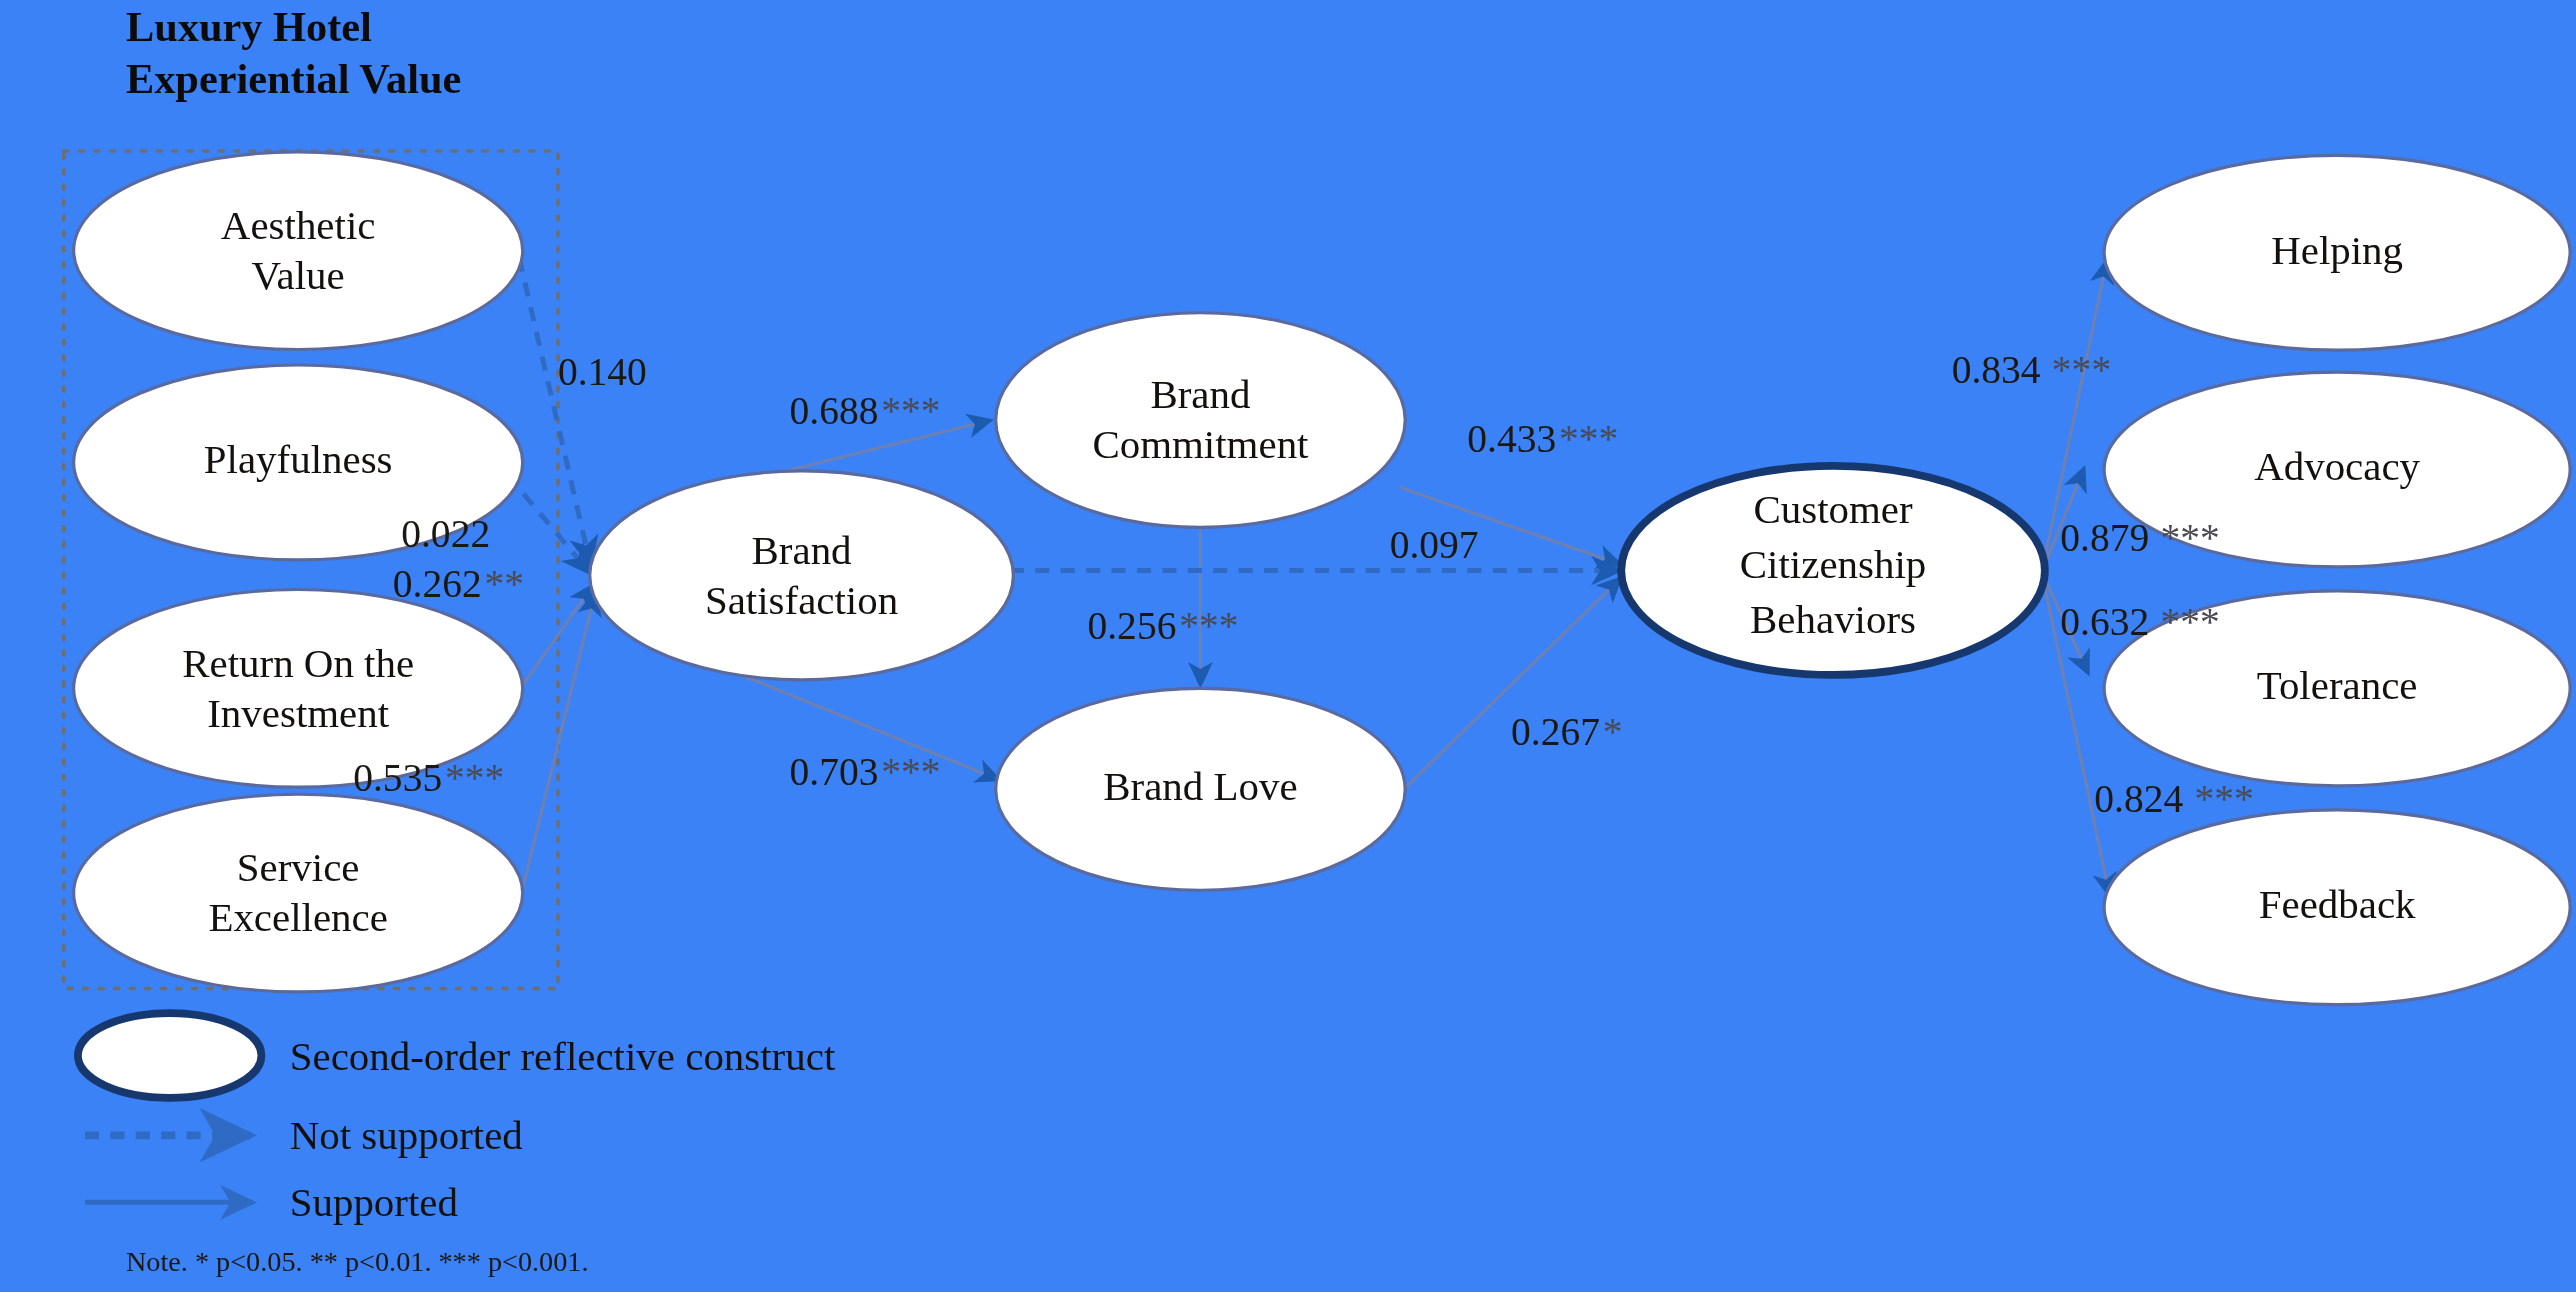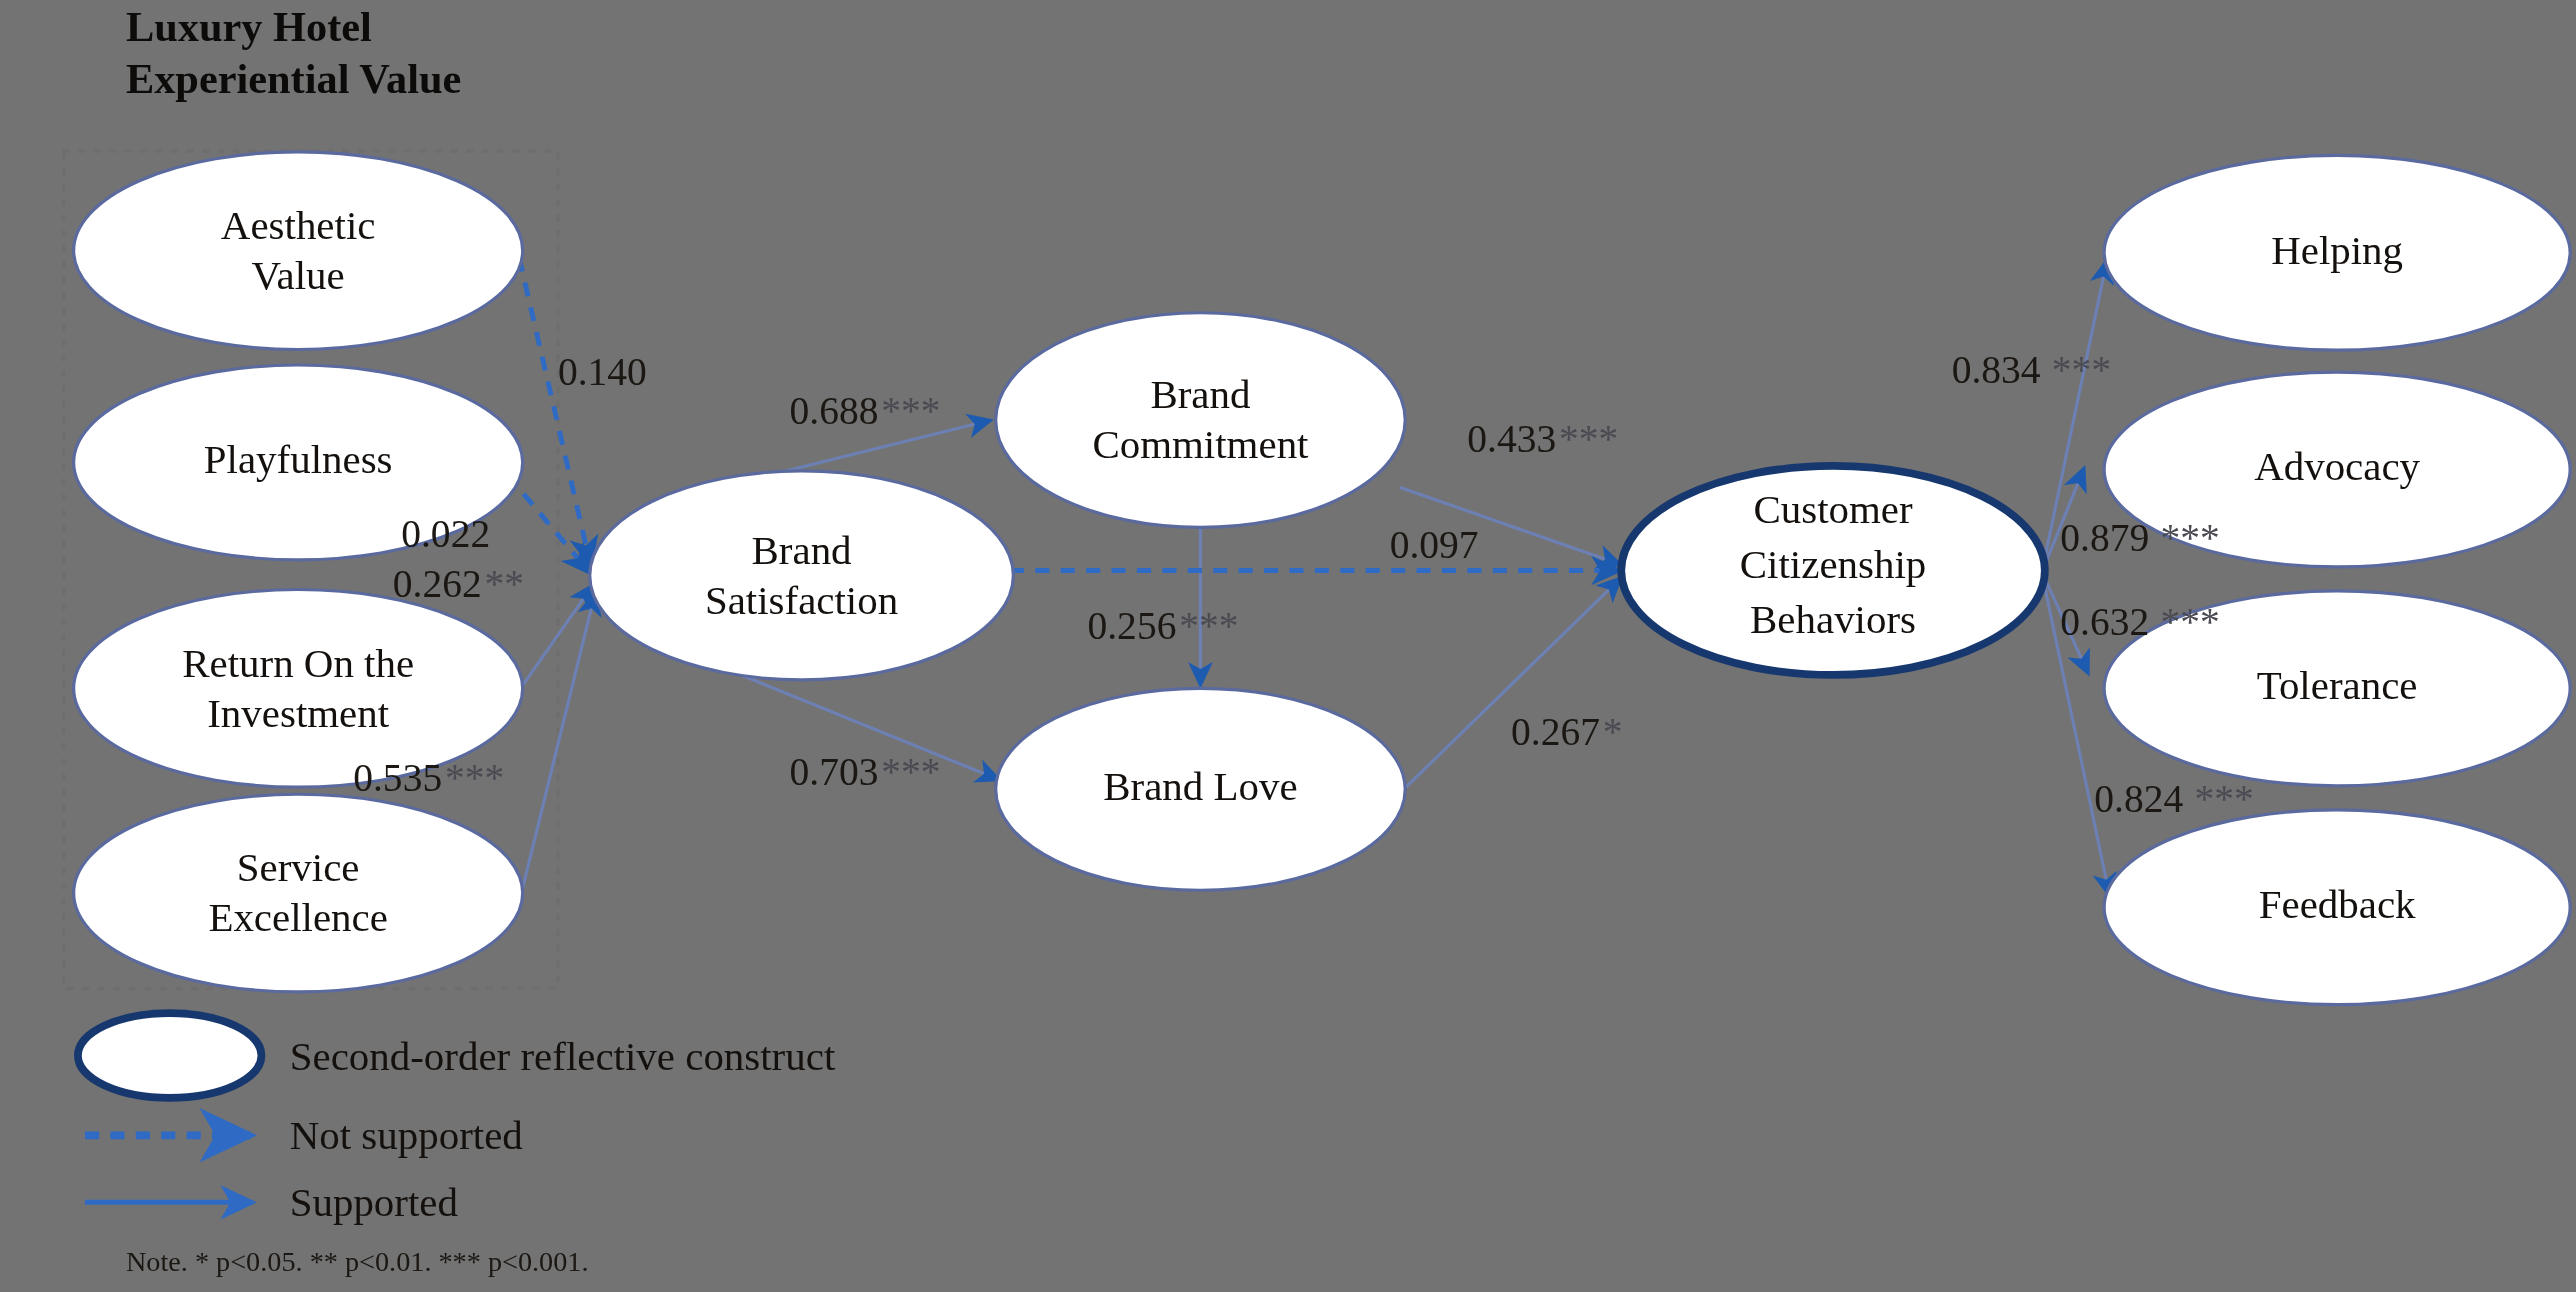--- a/index.html
+++ b/index.html
@@ -3,21 +3,21 @@
 <meta charset="utf-8">
 <title>SEM Path Diagram</title>
 <style>
   html,body{margin:0;padding:0;background:#ffffff;}
   body{
     width:2576px;height:1292px;
     font-family:"Liberation Serif","DejaVu Serif",serif;
     color:#14100d;
     overflow:hidden;
   }
-  #stage{position:relative;width:2576px;height:1292px;background:#737373;}
+  #stage{position:relative;width:2576px;height:1292px;background:#3b82f6;}
   svg#diagram{position:absolute;left:0;top:0;width:2576px;height:1292px;}
 
   .node-label{
     font-family:"Liberation Serif","DejaVu Serif",serif;
     font-size:58px;
     fill:#14100d;
     text-anchor:middle;
     dominant-baseline:middle;
     paint-order:stroke;
   }

